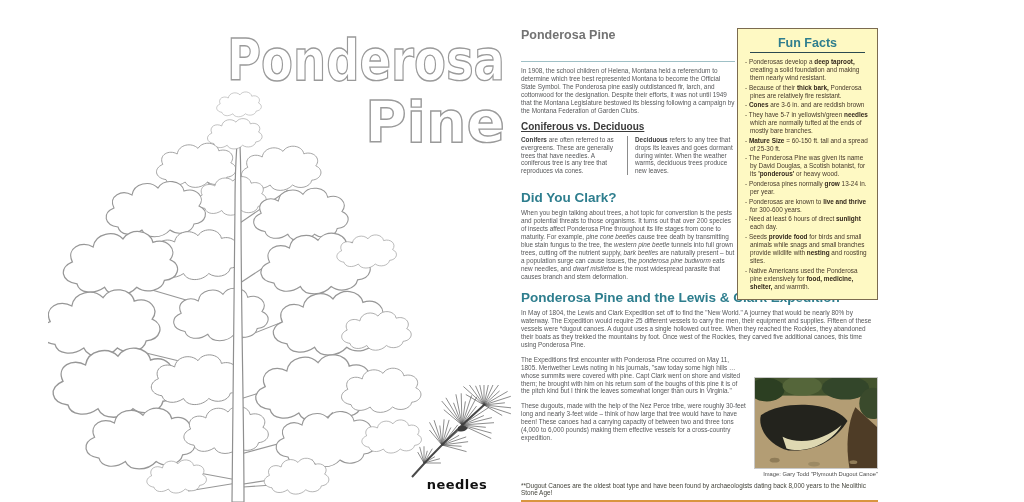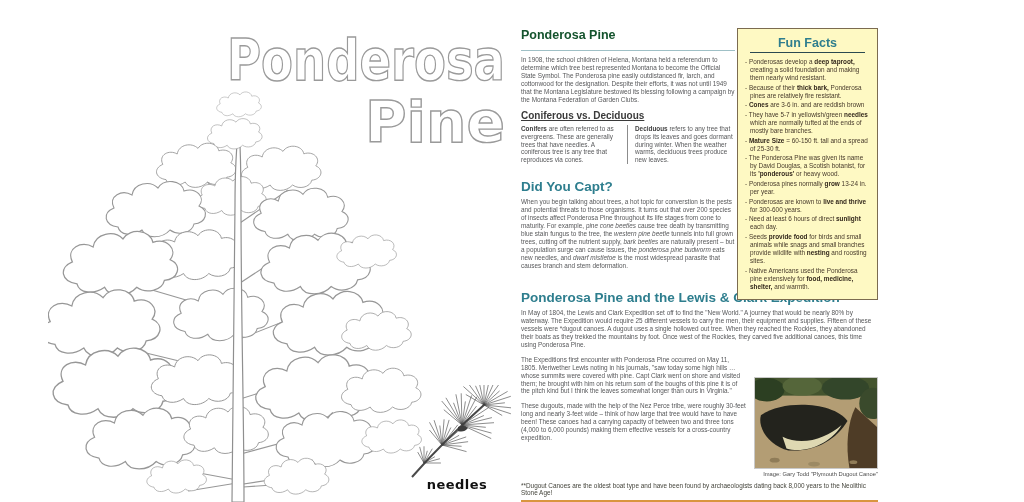--- a/index.html
+++ b/index.html
@@ -25,22 +25,22 @@
   .needles-label{
     position:absolute;left:400px;top:477px;width:114px;text-align:center;
     font-family:"DejaVu Sans", sans-serif;font-weight:bold;font-size:13px;color:#111;
     letter-spacing:0.5px;
   }
   
   .rc{position:absolute;left:521px;top:0;width:357px;}
   .top-row{position:relative;padding-top:28px;min-height:288px;box-sizing:border-box;}
   .main-col{width:214px;}
   .sec-title{
-    color:#14532d;font-weight:bold;font-size:12.5px;
-    padding-bottom:8px;border-bottom:1px solid #9fc0c6;margin:0 0 5px 0;
+    color:#737373;font-weight:bold;font-size:12.5px;
+    padding-bottom:19px;border-bottom:1px solid #9fc0c6;margin:0 0 5px 0;
   }
   .body-txt{font-size:6.4px;line-height:1.24;color:#57585a;margin:0 0 6px 0;}
   .body-txt .i{font-style:italic;}
   .body-txt .b{font-weight:bold;color:#3f3f3f;}
   .cvd-title{
     font-size:10px;font-weight:bold;color:#3a3a3a;margin:6px 0 4px 0;
     text-decoration:underline;
   }
   .cols{display:flex;margin-bottom:4px;}
   .col-l{width:50%;padding-right:7px;border-right:1px solid #8c8c8c;box-sizing:border-box;}
@@ -210,21 +210,21 @@
     <div class="main-col">
       <h1 class="sec-title">Ponderosa Pine</h1>
       <p class="body-txt">In 1908, the school children of Helena, Montana held a referendum to determine which tree best represented Montana to become the Official State Symbol. The Ponderosa pine easily outdistanced fir, larch, and cottonwood for the designation. Despite their efforts, it was not until 1949 that the Montana Legislature bestowed its blessing following a campaign by the Montana Federation of Garden Clubs.</p>
 
       <div class="cvd-title">Coniferous vs. Deciduous</div>
       <div class="cols">
         <p class="body-txt col-l"><span class="b">Conifers</span><span> are often referred to as evergreens. These are generally trees that have needles.  A coniferous tree is any tree that reproduces via cones.</span></p>
         <p class="body-txt col-r"><span class="b">Deciduous</span><span> refers to any tree that drops its leaves and goes dormant during winter. When the weather warms, deciduous trees produce new leaves.</span></p>
       </div>
 
-      <h2 class="big-title">Did You Capt?</h2>
+      <h2 class="big-title">Did You Clark?</h2>
       <p class="body-txt"><span>When you begin talking about trees, a hot topic for converstion is the pests and potential threats to those organisms. It turns out that over 200 species of insects affect Ponderosa Pine throughout its life stages from cone to maturity. For example, </span><span class="i">pine cone beetles</span><span> cause tree death by transmitting blue stain fungus to the tree, the </span><span class="i">western pine beetle</span><span> tunnels into full grown trees, cutting off the nutrient supply, </span><span class="i">bark beetles</span><span> are naturally present – but a population surge can cause issues, the </span><span class="i">ponderosa pine budworm</span><span> eats new needles, and </span><span class="i">dwarf mistletoe</span><span> is the most widespread parasite that causes branch and stem deformation.</span></p>
     </div>
 
     <div class="fun-facts">
       <div class="ff-title">Fun Facts</div>
       <div class="ff-rule"></div>
       <ul class="ff-list">
         <li><span>Ponderosas develop a </span><span class="b">deep taproot,</span><span> creating a solid foundation and making them nearly wind resistant.</span></li>
         <li><span>Because of their </span><span class="b">thick bark,</span><span> Ponderosa pines are relatively fire resistant.</span></li>
         <li><span class="b">Cones</span><span> are 3-6 in. and are reddish brown</span></li>

